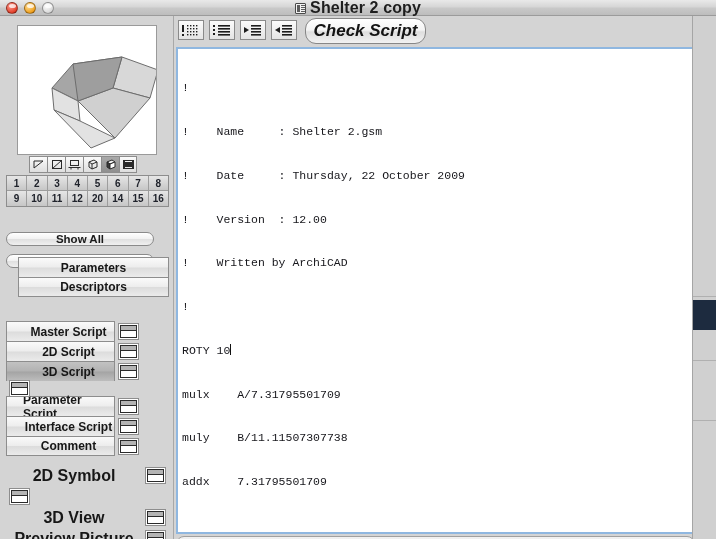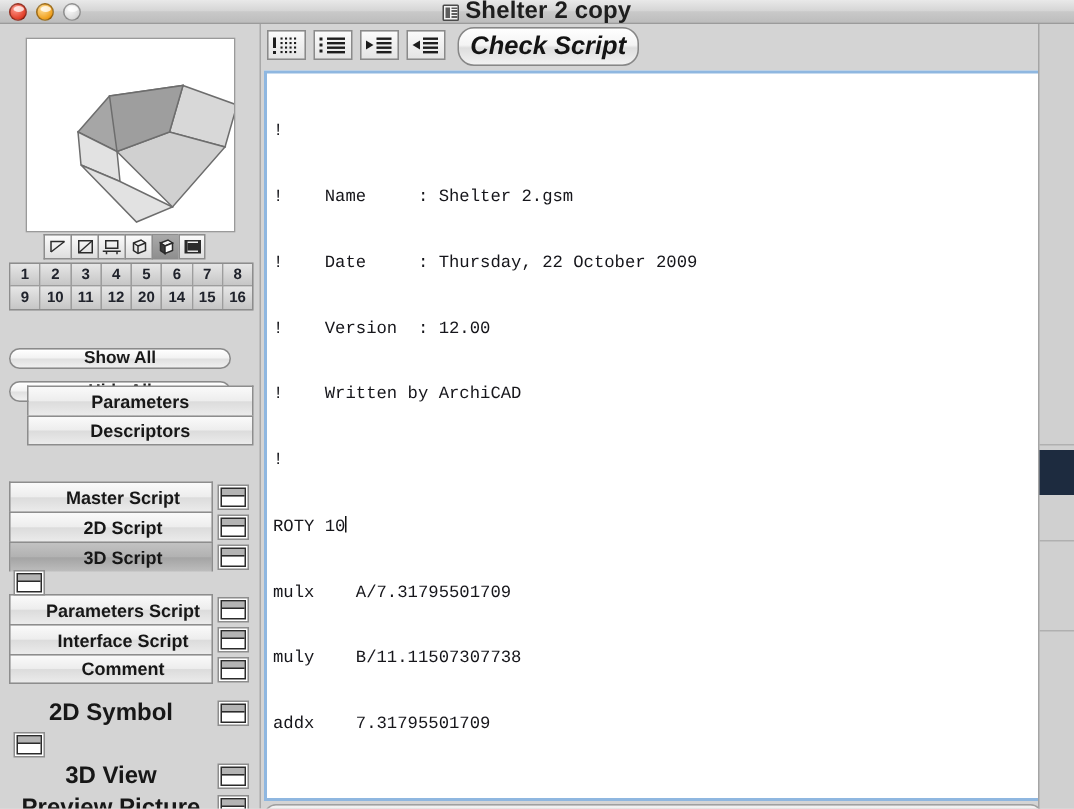--- a/index.html
+++ b/index.html
@@ -164,21 +164,21 @@
     box-sizing: border-box;
   }
   .wbtn:last-child { border-bottom: 1px solid #8d8d8d; }
 
   .scriptlist {
     position: absolute; left: 6px; top: 305px;
     width: 163px;
   }
   .srow { display: flex; align-items: stretch; }
   .sbtn {
-    width: 136px;
+    width: 109px;
     height: 20px;
     border: 1px solid #8d8d8d;
     border-bottom: none;
     background: linear-gradient(to bottom, #fafafa 0%, #ededed 48%, #dcdcdc 52%, #ebebeb 100%);
     font-size: 12px; font-weight: 700; color: #171717;
     display: flex; align-items: center; justify-content: center;
     box-sizing: border-box;
     padding-left: 16px;
   }
   .srow:last-child .sbtn { border-bottom: 1px solid #8d8d8d; }
@@ -455,21 +455,21 @@
           </div>
         </div>
         <div class="srow">
           <div class="winicon-cell">
             <div class="winicon">
                 <i></i>
               </div>
           </div>
         </div>
         <div class="srow">
-          <div class="sbtn">Parameters Script</div>
+          <div class="sbtn">Parameter Script</div>
           <div class="winicon-cell">
             <div class="winicon">
                 <i></i>
               </div>
           </div>
         </div>
         <div class="srow">
           <div class="sbtn">Interface Script</div>
           <div class="winicon-cell">
             <div class="winicon">

